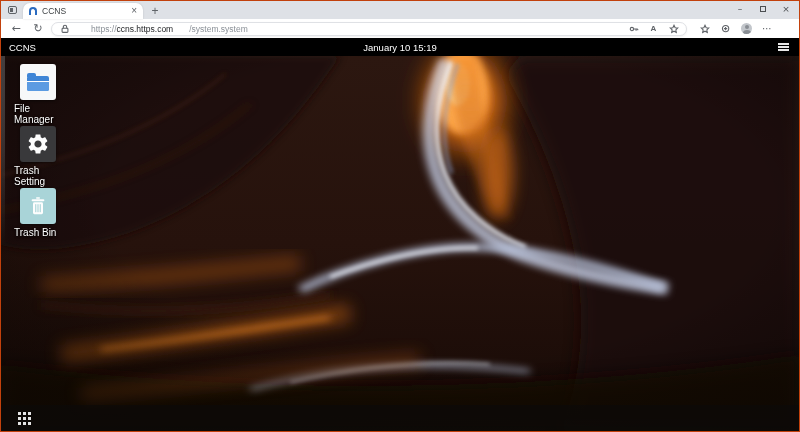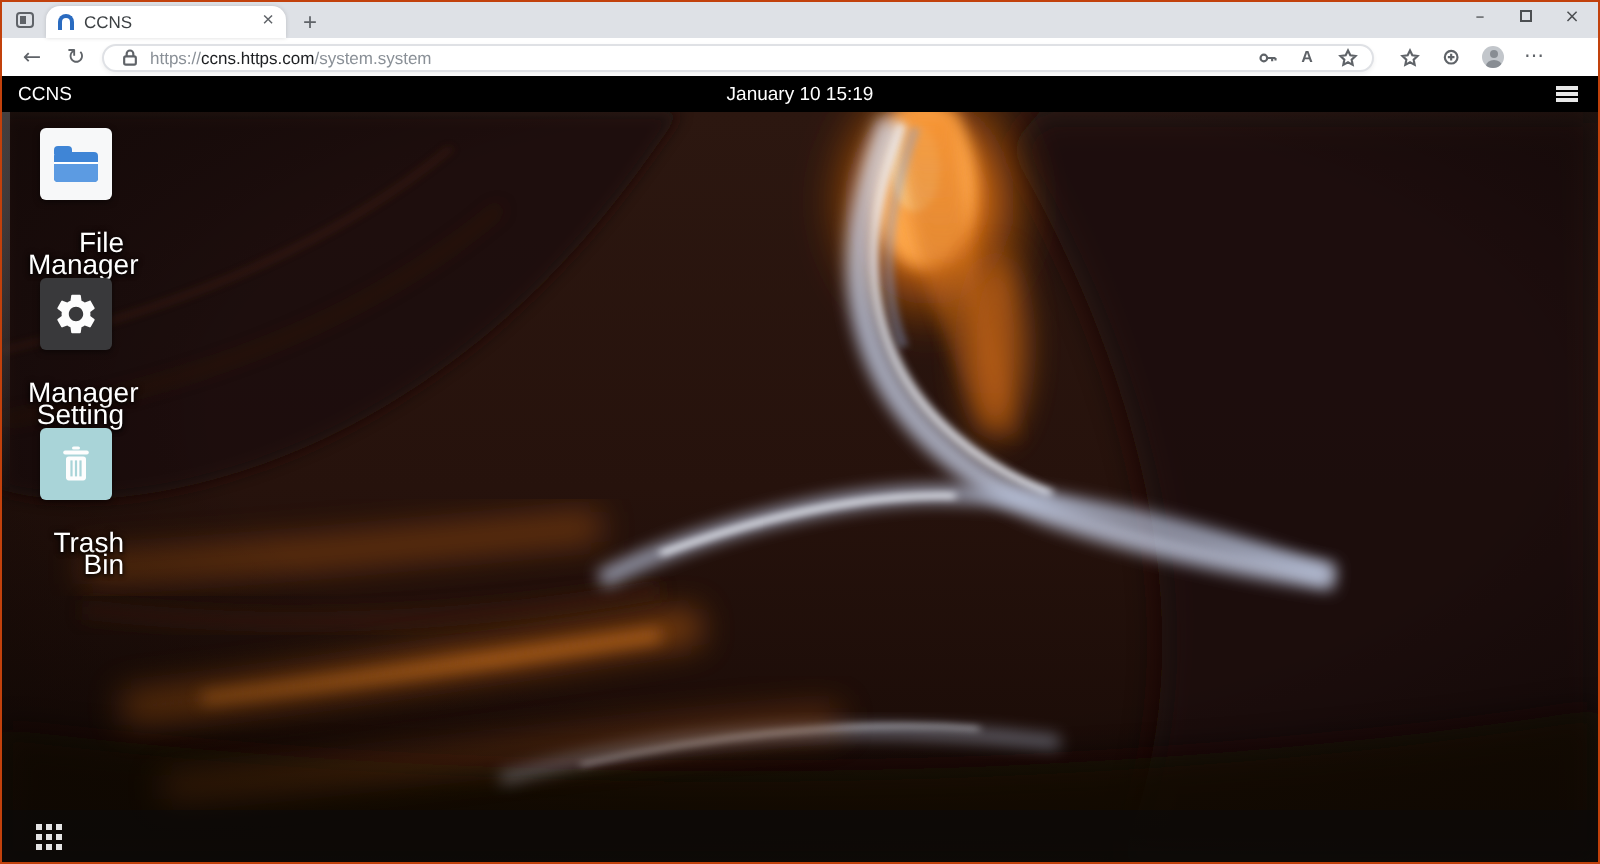--- a/index.html
+++ b/index.html
@@ -28,21 +28,21 @@
   .maxbox { display:inline-block; width:6px; height:6px; border:1px solid #4c4f52; }
 
   
   .toolbar { height:19px; background:#fff; display:flex; align-items:center; padding:0 6px; gap:4px; flex:0 0 auto; }
   .navbtn { width:18px; text-align:center; font-size:11px; color:#5f6368;
             font-family:"DejaVu Sans", sans-serif; cursor:pointer; }
   .addressbar { flex:0 0 auto; width:636px; height:14px; border:1px solid #dfe1e5; border-radius:8px;
                 background:#fff; display:flex; align-items:center; padding:0 7px; gap:5px;
                 box-shadow:0 1px 2px rgba(60,64,67,.08); }
   .url { font-size:8.5px; white-space:nowrap; overflow:hidden; flex:1; }
-  .url-dim { color:#8a9097; }
+  .url-dim { color:#8a9097;margin-left:16px; }
   .url-host { color:#1d1f22; }
   .pill-icons { display:flex; align-items:center; gap:9px; }
   .pico { width:11px; height:11px; display:flex; align-items:center; justify-content:center; }
   .pico svg { width:10px; height:10px; stroke:#5f6368; fill:none; stroke-width:1.3; }
   .readaloud { font-size:8px; color:#5f6368; font-weight:bold; position:relative; }
   .toolbar-icons { display:flex; align-items:center; gap:10px; margin-left:8px; }
   .avatar { width:11px; height:11px; border-radius:50%; background:#c2c6cb; position:relative; overflow:hidden; }
   .avatar::before { content:""; position:absolute; left:3.5px; top:2px; width:4px; height:4px; border-radius:50%; background:#888d93; }
   .avatar::after { content:""; position:absolute; left:1.5px; top:6.5px; width:8px; height:6px; border-radius:50%; background:#888d93; }
   .more { font-size:10px; color:#5f6368; font-family:"DejaVu Sans", sans-serif; }
@@ -56,21 +56,21 @@
   .hamburger { margin-left:auto; display:flex; flex-direction:column; gap:1.5px; cursor:pointer; padding:2px; }
   .hamburger i { display:block; width:11px; height:1.5px; background:#e8e8e8; }
 
   .desktop { flex:1; position:relative; overflow:hidden; background:#1d0e09; }
   .wallpaper { position:absolute; inset:0; width:100%; height:100%; }
 
   .icon-col { position:absolute; left:9px; top:8px; display:flex; flex-direction:column; gap:1px; width:56px; }
   .dicon { display:flex; flex-direction:column; align-items:center; cursor:pointer; }
   .dicon-img { width:36px; height:36px; border-radius:3px; display:flex; align-items:center; justify-content:center;
                box-shadow:0 1px 3px rgba(0,0,0,.5); }
-  .dicon-label { margin-top:16px; width:48px; text-align:right; font-size:14px; line-height:11px;
+  .dicon-label { margin-top:3px; width:48px; text-align:left; font-size:10px; line-height:11px;
                  color:#fff; text-shadow:0 1px 2px rgba(0,0,0,.95), 0 0 3px rgba(0,0,0,.7); }
   .fm { background:#f7f8f9; }
   .folder { width:22px; height:15px; background:#3f85d6; border-radius:2px; position:relative; margin-top:3px; }
   .folder::before { content:""; position:absolute; left:0; top:-3px; width:9px; height:4px;
                     background:#3f85d6; border-radius:2px 2px 0 0; }
   .folder::after { content:""; position:absolute; left:0; bottom:0; width:22px; height:9px;
                    background:#5c9be2; border-top:1px solid #fff; border-radius:0 0 2px 2px; }
   .ss { background:#39393b; }
   .ss svg { width:24px; height:24px; fill:#fdfdfd; }
   .tb { background:#a9d4d8; }
@@ -240,21 +240,21 @@
           </div>
           <div class="dicon-label">File Manager</div>
         </div>
 
         <div class="dicon">
           <div class="dicon-img ss">
             <svg viewBox="0 0 24 24">
                 <path d="M19.14 12.94c.04-.3.06-.61.06-.94 0-.32-.02-.64-.07-.94l2.03-1.58c.18-.14.23-.41.12-.61l-1.92-3.32c-.12-.22-.37-.29-.59-.22l-2.39.96c-.5-.38-1.03-.7-1.62-.94l-.36-2.54c-.04-.24-.24-.41-.48-.41h-3.84c-.24 0-.43.17-.47.41l-.36 2.54c-.59.24-1.13.57-1.62.94l-2.39-.96c-.22-.08-.47 0-.59.22L2.74 8.87c-.12.21-.08.47.12.61l2.03 1.58c-.05.3-.09.63-.09.94s.02.64.07.94l-2.03 1.58c-.18.14-.23.41-.12.61l1.92 3.32c.12.22.37.29.59.22l2.39-.96c.5.38 1.03.7 1.62.94l.36 2.54c.05.24.24.41.48.41h3.84c.24 0 .44-.17.47-.41l.36-2.54c.59-.24 1.13-.56 1.62-.94l2.39.96c.22.08.47 0 .59-.22l1.92-3.32c.12-.22.07-.47-.12-.61l-2.01-1.58zM12 15.6c-1.98 0-3.6-1.62-3.6-3.6s1.62-3.6 3.6-3.6 3.6 1.62 3.6 3.6-1.62 3.6-3.6 3.6z"></path>
               </svg>
           </div>
-          <div class="dicon-label">Manager Setting</div>
+          <div class="dicon-label">Trash Setting</div>
         </div>
 
         <div class="dicon">
           <div class="dicon-img tb">
             <svg viewBox="0 0 24 24">
               <rect x="10" y="3.2" width="4" height="1.6" rx="0.8" fill="#fdfdfd"></rect>
               <rect x="5.6" y="5.2" width="12.8" height="2" rx="1" fill="#fdfdfd"></rect>
               <rect x="7" y="8.2" width="10" height="12" rx="1.4" fill="#fdfdfd"></rect>
               <rect x="9.2" y="10.2" width="1.1" height="8" fill="#a9d4d8"></rect>
               <rect x="11.45" y="10.2" width="1.1" height="8" fill="#a9d4d8"></rect>

